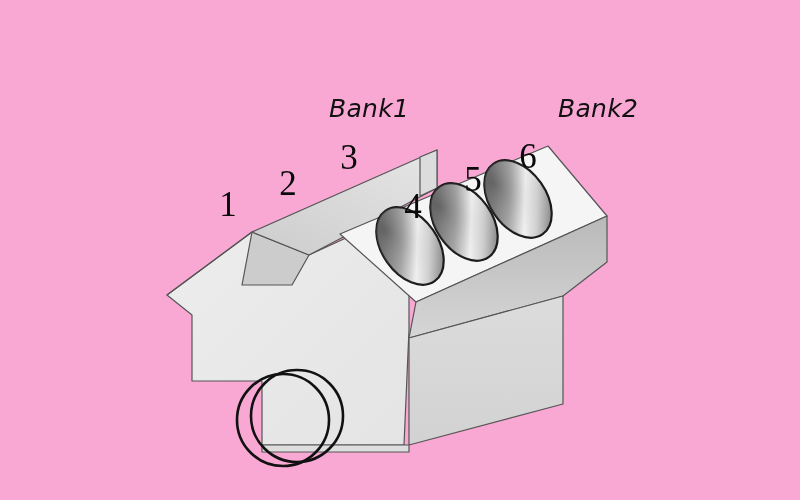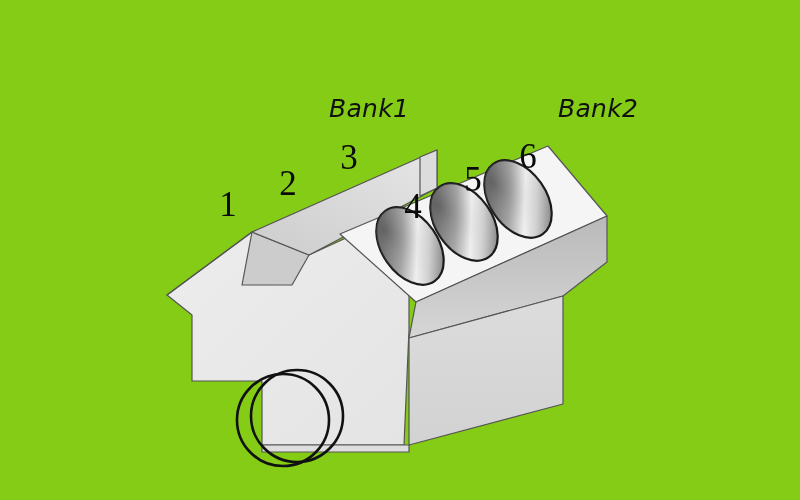--- a/index.html
+++ b/index.html
@@ -13,21 +13,21 @@
     height: 500px;
     position: relative;
     overflow: hidden;
     font-family: "Liberation Sans", sans-serif;
   }
   #figure-root {
     position: absolute;
     inset: 0;
     width: 800px;
     height: 500px;
-    background: #84cc16;
+    background: #f9a8d4;
   }
   #engine-svg {
     position: absolute;
     left: 0;
     top: 0;
     width: 800px;
     height: 500px;
     display: block;
   }
   .bank-label {

